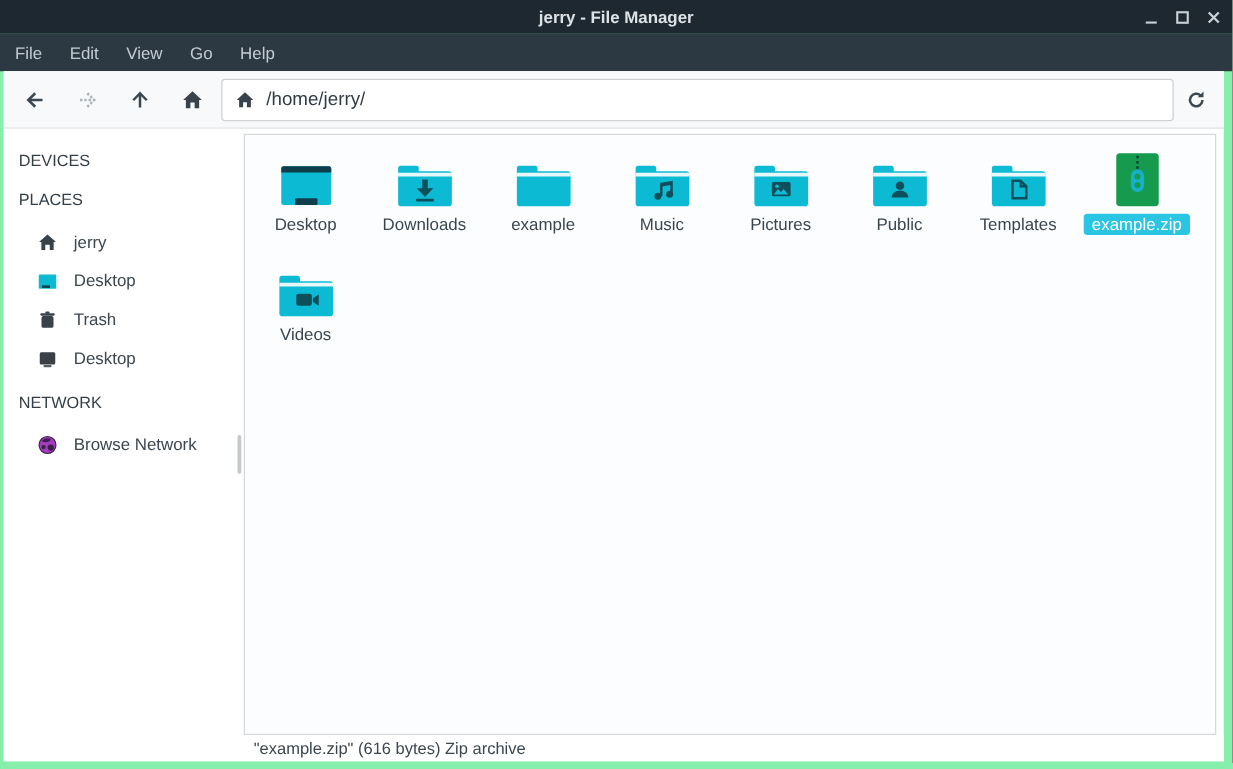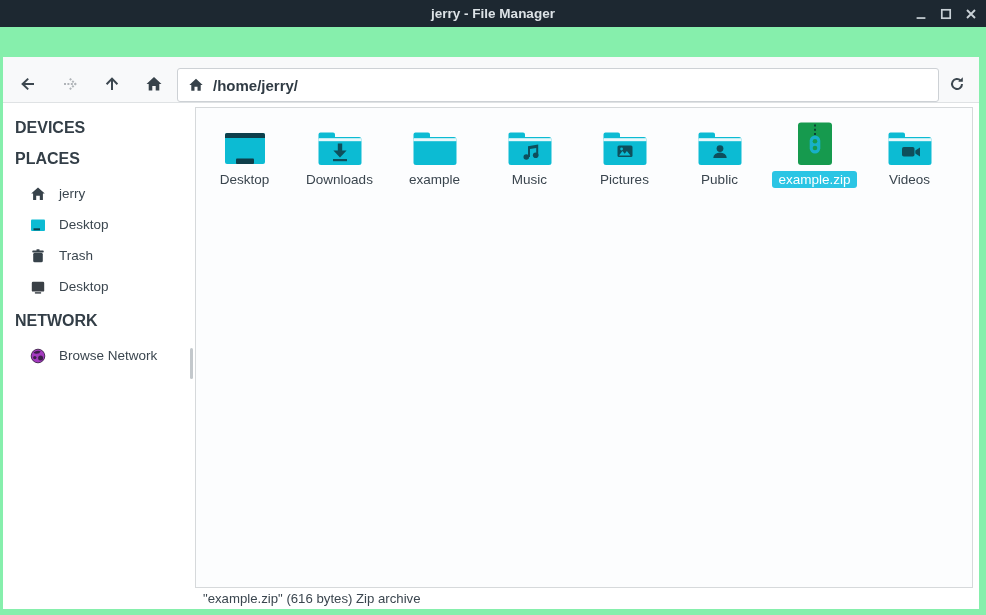--- a/index.html
+++ b/index.html
@@ -13,30 +13,30 @@
   .titlebar { height:27px; background:#1d2831; display:flex; align-items:center; justify-content:center; position:relative; }
   .title { font-size:13.5px; font-weight:bold; color:#dce2e6; }
   .win-controls { position:absolute; right:6px; top:0; height:100%; display:flex; align-items:center; gap:7px; }
   .wc-btn { width:18px; height:18px; display:flex; align-items:center; justify-content:center; }
   
   .menubar { height:30px; background:#2c3842; display:flex; align-items:center; padding-left:1px; }
   .menu-item { padding:5px 11px; font-size:13.5px; color:#c4cdd3; cursor:default; }
   
   .chrome { position:absolute; left:3px; right:7px; top:57px; bottom:6px; background:#ffffff; display:flex; flex-direction:column; }
   
-  .toolbar { height:46px; flex:0 0 auto; background:#f8f9fa; border-bottom:1px solid #dfe2e4; display:flex; align-items:flex-end; padding:0 4px 0 4px;font-weight:bold; }
+  .toolbar { height:46px; flex:0 0 auto; background:#f8f9fa; border-bottom:1px solid #dfe2e4; display:flex; align-items:center; padding:0 4px 0 4px; }
   .tb-btn { width:42px; height:36px; display:flex; align-items:center; justify-content:center; border-radius:3px; }
   .tb-btn.disabled { opacity:.38; }
   .path-field { flex:1; height:34px; margin-left:2px; background:#fff; border:1px solid #cdd1d5; border-radius:3px; display:flex; align-items:center; padding-left:10px; gap:9px; }
   .path-text { font-size:15px; color:#303b44; }
   .refresh-btn { width:36px; height:36px; display:flex; align-items:center; justify-content:center; }
   
   .body { flex:1; display:flex; min-height:0; }
   .sidebar { width:190px; flex:0 0 auto; background:#fff; padding-top:13px; position:relative; }
-  .side-header { height:24px; display:flex; align-items:center; padding-left:12px; font-size:16px; font-weight:bold; color:#333e47; margin:7px 0 7px 0; }
+  .side-header { height:24px; display:flex; align-items:center; padding-left:12px; font-size:13px; font-weight:normal; color:#333e47; margin:7px 0 7px 0; }
   .side-header.first { margin-top:0; }
   .side-item { height:31px; display:flex; align-items:center; padding-left:27px; gap:13px; font-size:13.5px; color:#3b464f; cursor:default; }
   .side-item svg { flex:0 0 auto; }
   .side-scroll { position:absolute; right:0; top:245px; width:3px; height:31px; background:#c3c8cc; border-radius:2px; }
   .main-col { flex:1; display:flex; flex-direction:column; min-width:0; }
   .panel { flex:1; margin:4px 6px 0 2px; border:1px solid #d6d9db; background:#fcfdfe; padding:8px 0 0 1px; display:flex; flex-wrap:wrap; align-content:flex-start; overflow:hidden; }
   .cell { width:95px; height:88px; display:flex; flex-direction:column; align-items:center; cursor:default; }
   .icon-box { height:52px; display:flex; align-items:flex-end; justify-content:center; }
   .flabel { margin-top:3px; font-size:13.5px; color:#3a454e; padding:1px 6px; border-radius:3px; white-space:nowrap; }
   .flabel.sel { background:#2bc5e4; color:#ffffff; }
@@ -61,20 +61,27 @@
           </svg>
       </div>
       <div class="wc-btn">
         <svg width="14" height="14" viewBox="0 0 14 14">
             <path d="M3 3 L11 11 M11 3 L3 11" stroke="#c9d1d6" stroke-width="1.9" fill="none"></path>
           </svg>
       </div>
     </div>
   </div>
 
+  <div class="menubar">
+    <div class="menu-item">File</div>
+    <div class="menu-item">Edit</div>
+    <div class="menu-item">View</div>
+    <div class="menu-item">Go</div>
+    <div class="menu-item">Help</div>
+  </div>
 
   <div class="chrome">
 
     <div class="toolbar">
       <div class="tb-btn">
         <svg width="18" height="18" viewBox="0 0 18 18">
             <path d="M15 9 H4.2 M9.2 3.6 L3.6 9 L9.2 14.4" fill="none" stroke="#3c474f" stroke-width="2"></path>
           </svg>
       </div>
       <div class="tb-btn disabled">
@@ -229,20 +236,32 @@
                 <path d="M1.5 9 V4.5 a2 2 0 0 1 2-2 h12.5 a2 2 0 0 1 2 2 V9 z" fill="#0cbbd3"></path>
                 <rect x="1.5" y="7" width="43" height="28" rx="2.5" fill="#0cbbd3"></rect>
                 <rect x="1.5" y="8.2" width="43" height="3" fill="#ffffff" opacity="0.9"></rect>
                 <circle cx="23" cy="18.6" r="3.4" fill="#0e4f5c"></circle>
                 <path d="M16.3 28 a6.7 5.6 0 0 1 13.4 0 z" fill="#0e4f5c"></path>
               </svg>
             </div>
             <div class="flabel">Public</div>
           </div>
 
+          <div class="cell">
+            <div class="icon-box">
+              <svg width="46" height="38" viewBox="0 0 46 38">
+                <path d="M1.5 9 V4.5 a2 2 0 0 1 2-2 h12.5 a2 2 0 0 1 2 2 V9 z" fill="#0cbbd3"></path>
+                <rect x="1.5" y="7" width="43" height="28" rx="2.5" fill="#0cbbd3"></rect>
+                <rect x="1.5" y="8.2" width="43" height="3" fill="#ffffff" opacity="0.9"></rect>
+                <path d="M18 14.5 h6.5 l4.5 4.5 v9.5 h-11 z" fill="none" stroke="#0e4f5c" stroke-width="2"></path>
+                <path d="M24.5 14.5 v4.5 h4.5" fill="none" stroke="#0e4f5c" stroke-width="2"></path>
+              </svg>
+            </div>
+            <div class="flabel">Templates</div>
+          </div>
 
           <div class="cell">
             <div class="icon-box">
               <svg width="42" height="47" viewBox="0 0 42 47">
                 <rect x="4" y="1.5" width="34" height="42.5" rx="3" fill="#169a4e"></rect>
                 <line x1="21" y1="3.5" x2="21" y2="15.5" stroke="#0c4237" stroke-width="2" stroke-dasharray="2 2.2"></line>
                 <rect x="15.7" y="14.5" width="10.6" height="18" rx="5.3" fill="#18b0c8"></rect>
                 <circle cx="21" cy="20.3" r="2.3" fill="#169a4e"></circle>
                 <circle cx="21" cy="27" r="2.3" fill="#169a4e"></circle>
               </svg>

